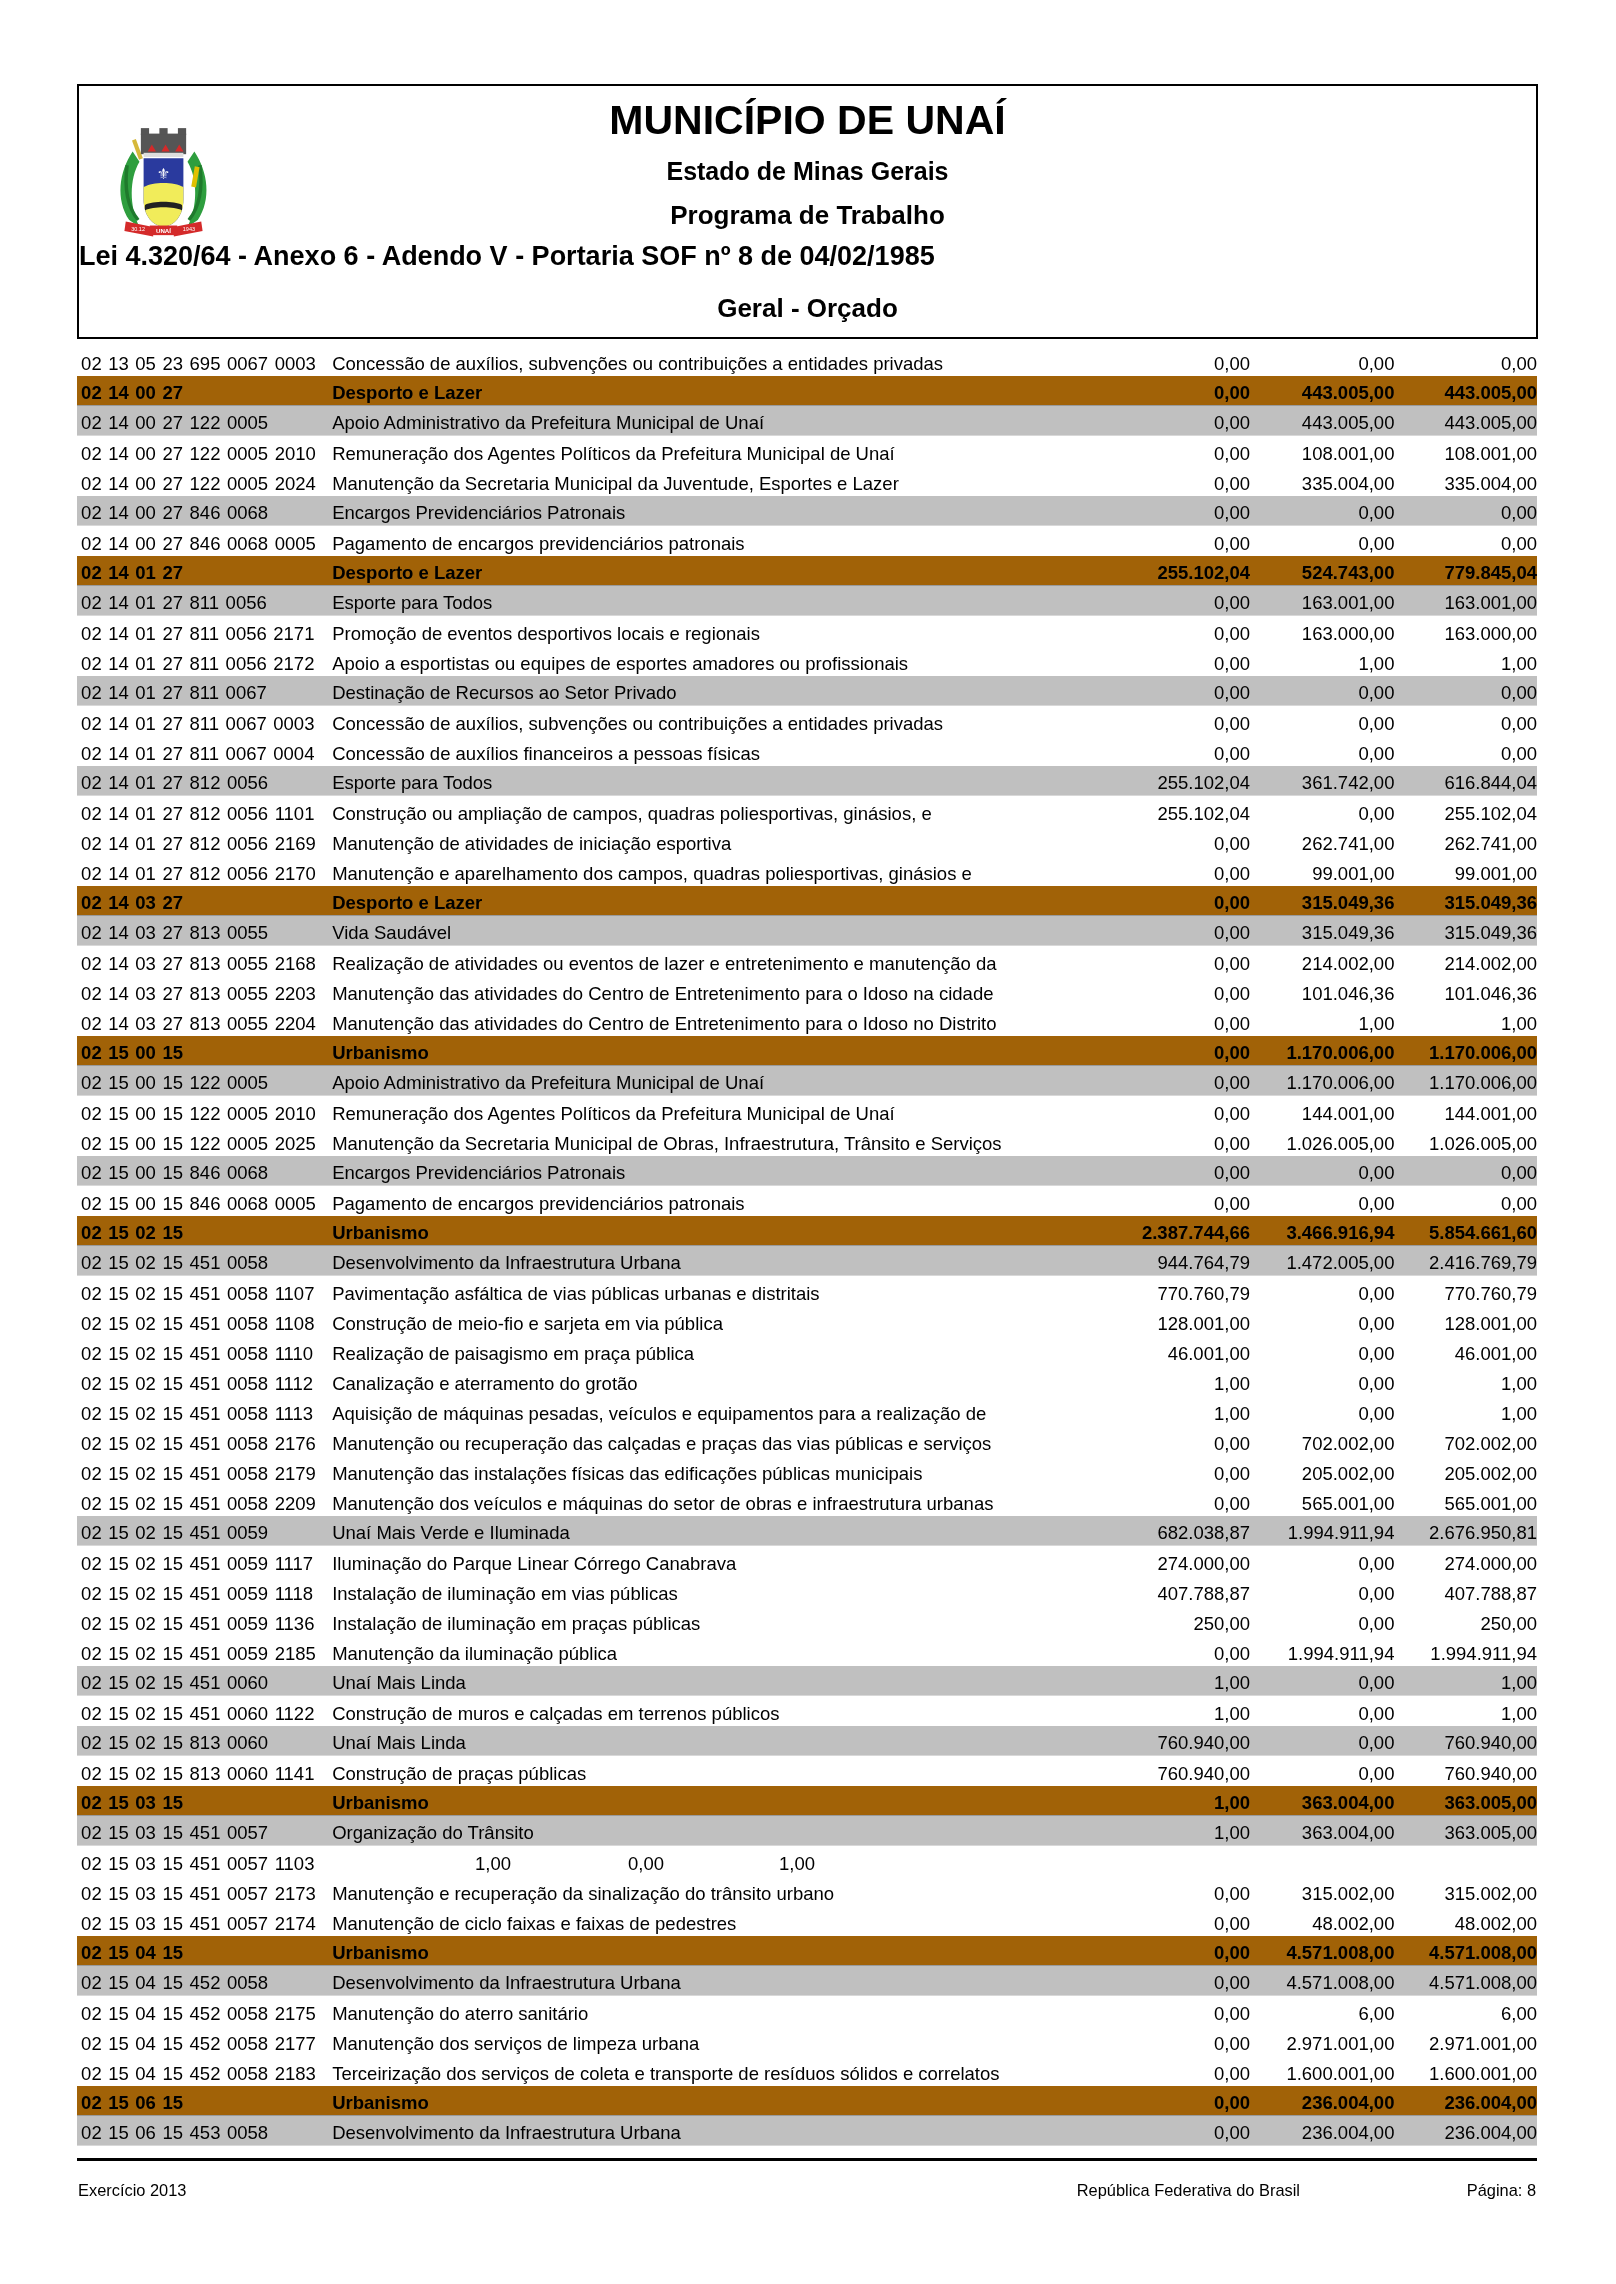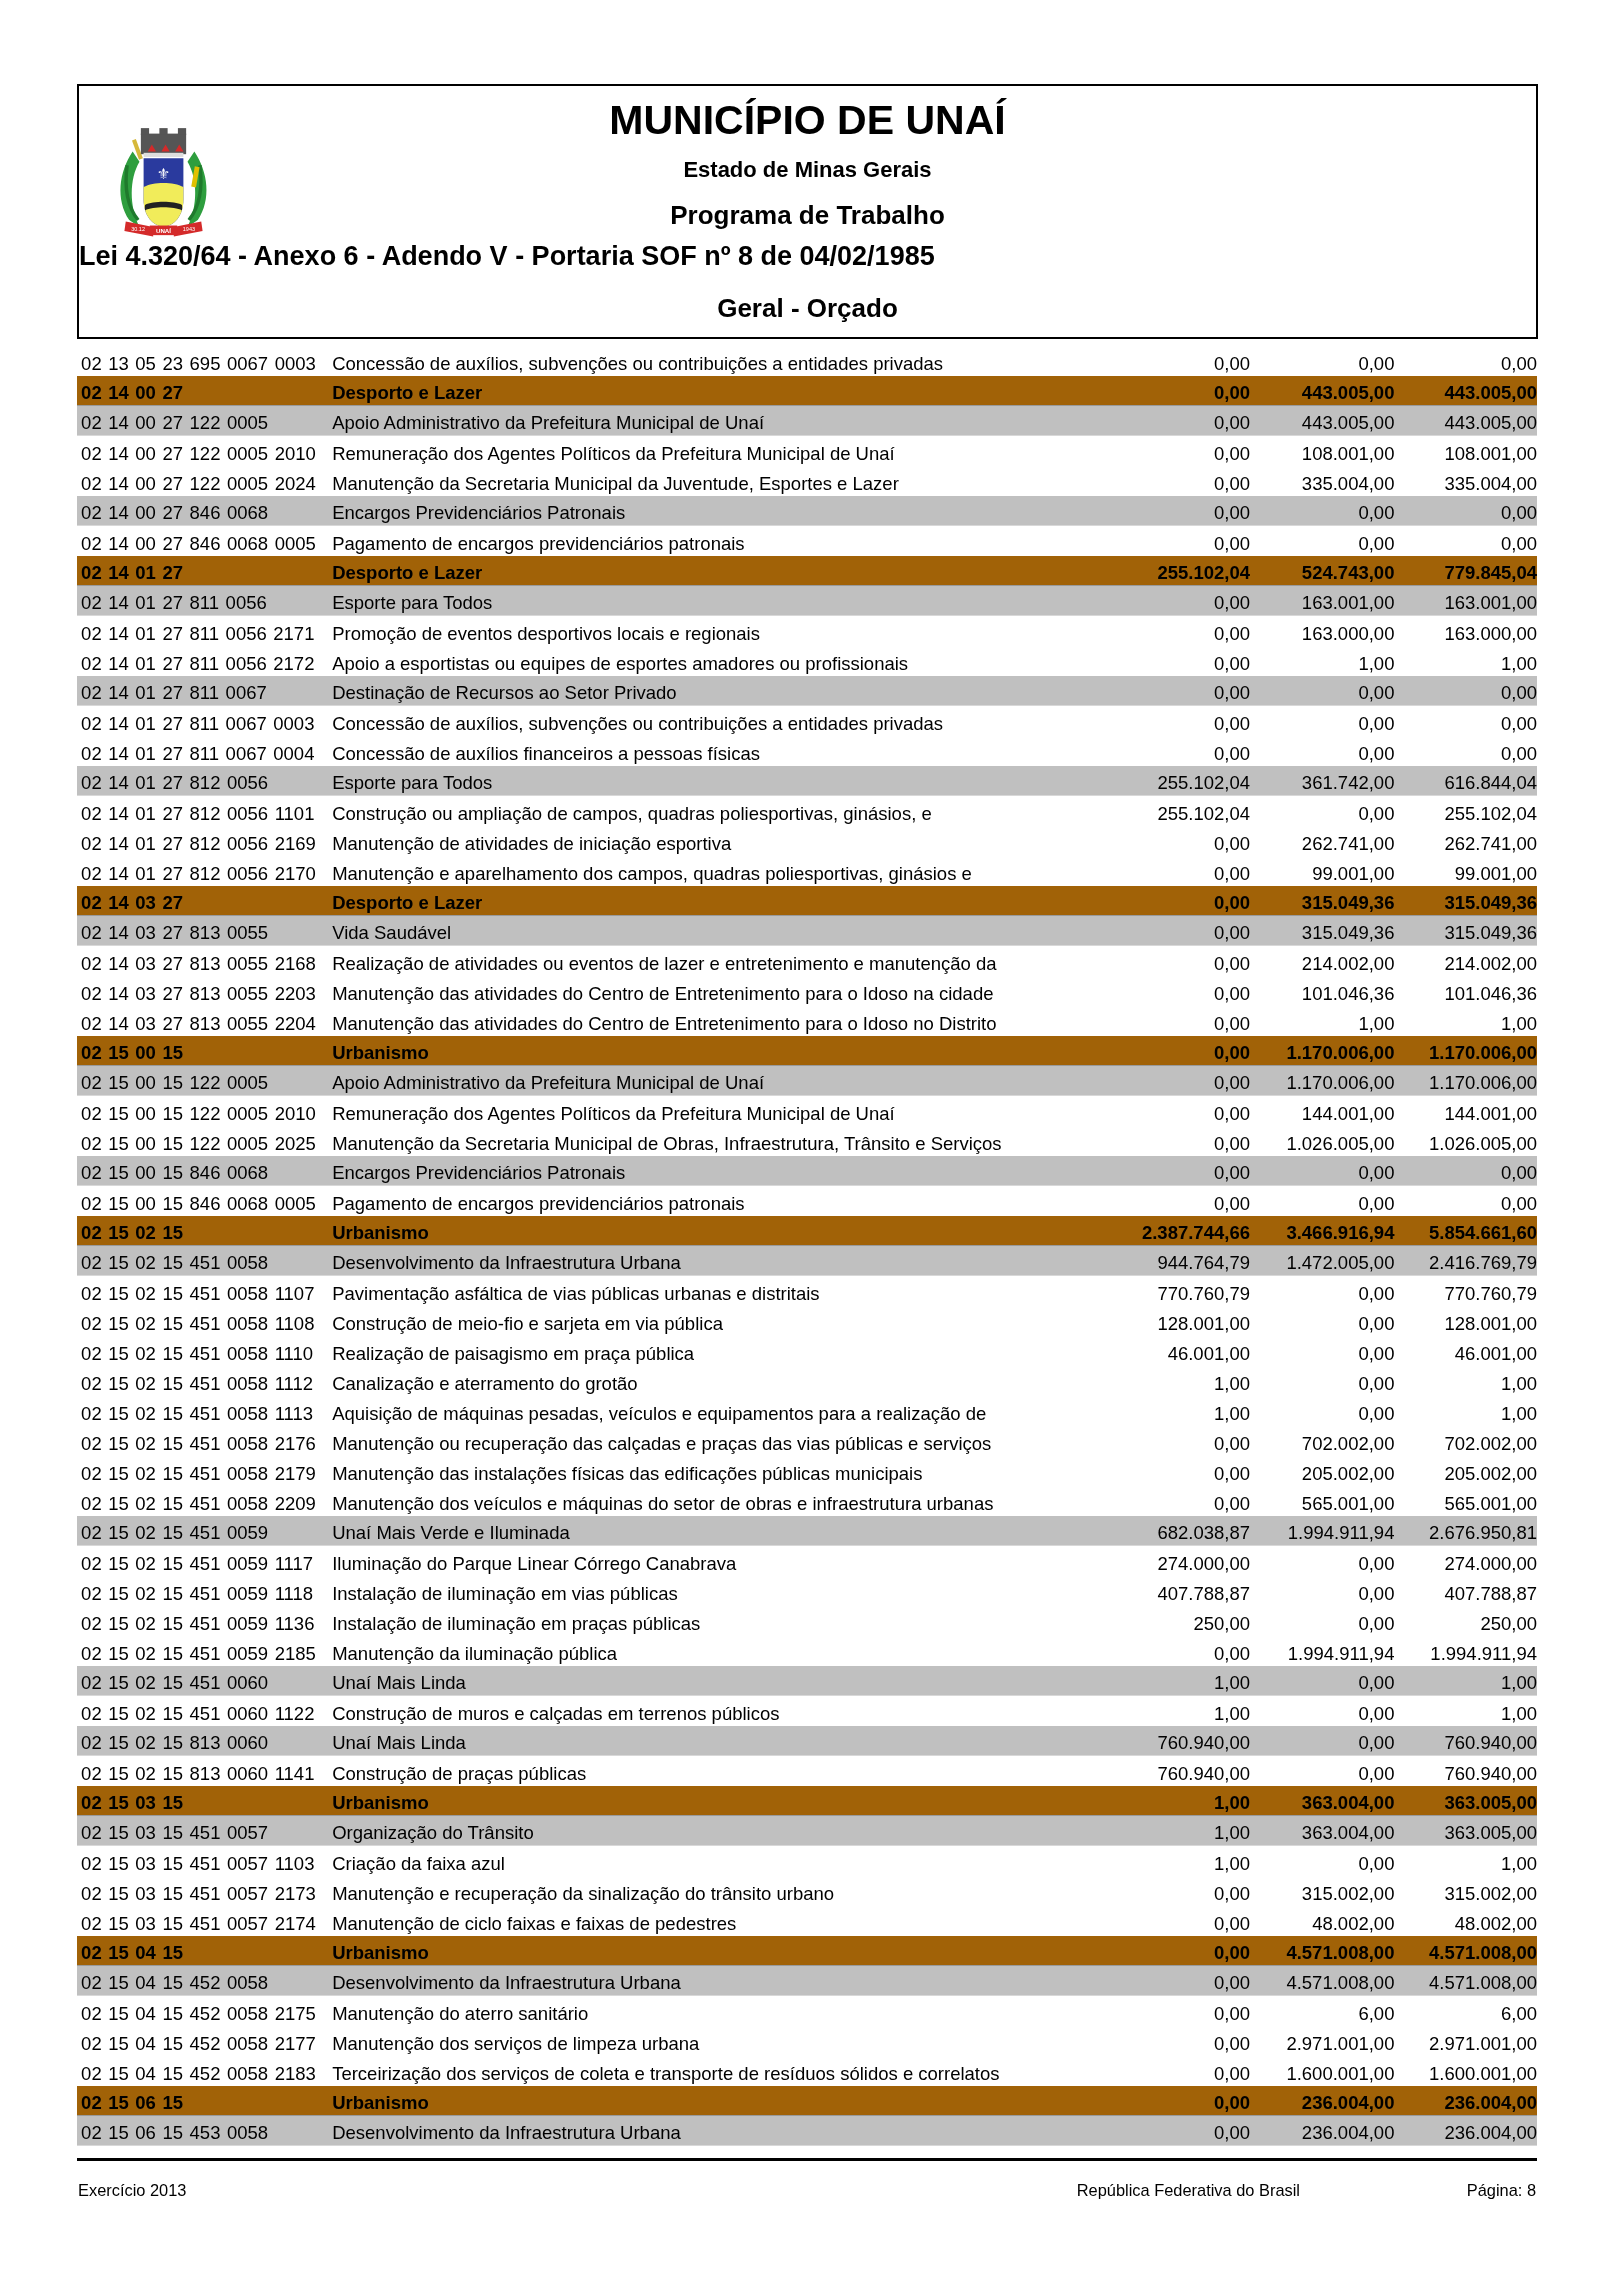--- a/index.html
+++ b/index.html
@@ -6,21 +6,21 @@
   body {
     width: 1616px; height: 2284px; position: relative; overflow: hidden;
     font-family: "Liberation Sans", "DejaVu Sans", sans-serif; color: #000;
   }
   .header-box {
     position: absolute; left: 77px; top: 84px; width: 1457px; height: 251px;
     border: 2.7px solid #000; box-sizing: content-box;
   }
   .logo { position: absolute; left: 33px; top: 38px; width: 103px; height: 118px; }
   .t1 { position: absolute; left: 0; right: 0; top: 11px; font-size: 41px; font-weight: bold; letter-spacing: 0px; }
-  .t2 { position: absolute; left: 0; right: 0; top: 71px; font-size: 22px; font-weight: bold; }
+  .t2 { position: absolute; left: 0; right: 0; top: 71px; font-size: 25px; font-weight: bold; }
   .t3 { position: absolute; left: 0; right: 0; top: 114px; font-size: 26px; font-weight: bold; }
   .t4 { position: absolute; left: 0; right: 0; top: 155px; font-size: 27px; font-weight: bold; }
   .t5 { position: absolute; left: 0; right: 0; top: 207px; font-size: 26px; font-weight: bold; }
 
   .table { position: absolute; left: 77px; top: 346px; width: 1460px; }
   .row {
     position: relative; height: 30px; display: flex; align-items: flex-end;
     font-size: 18.5px; line-height: 25px; white-space: nowrap;
   }
   .row.plain { background: #ffffff; }
@@ -426,21 +426,20 @@
     </div>
     <div class="row light">
       <div class="code">02 15 03 15 451 0057</div>
       <div class="desc">Organização do Trânsito</div>
       <div class="num n1">1,00</div>
       <div class="num n2">363.004,00</div>
       <div class="num n3">363.005,00</div>
     </div>
     <div class="row plain">
       <div class="code">02 15 03 15 451 0057 1103</div>
-      <div class="desc">Criação da faixa azul</div>
       <div class="num n1">1,00</div>
       <div class="num n2">0,00</div>
       <div class="num n3">1,00</div>
     </div>
     <div class="row plain">
       <div class="code">02 15 03 15 451 0057 2173</div>
       <div class="desc">Manutenção e recuperação da sinalização do trânsito urbano</div>
       <div class="num n1">0,00</div>
       <div class="num n2">315.002,00</div>
       <div class="num n3">315.002,00</div>

